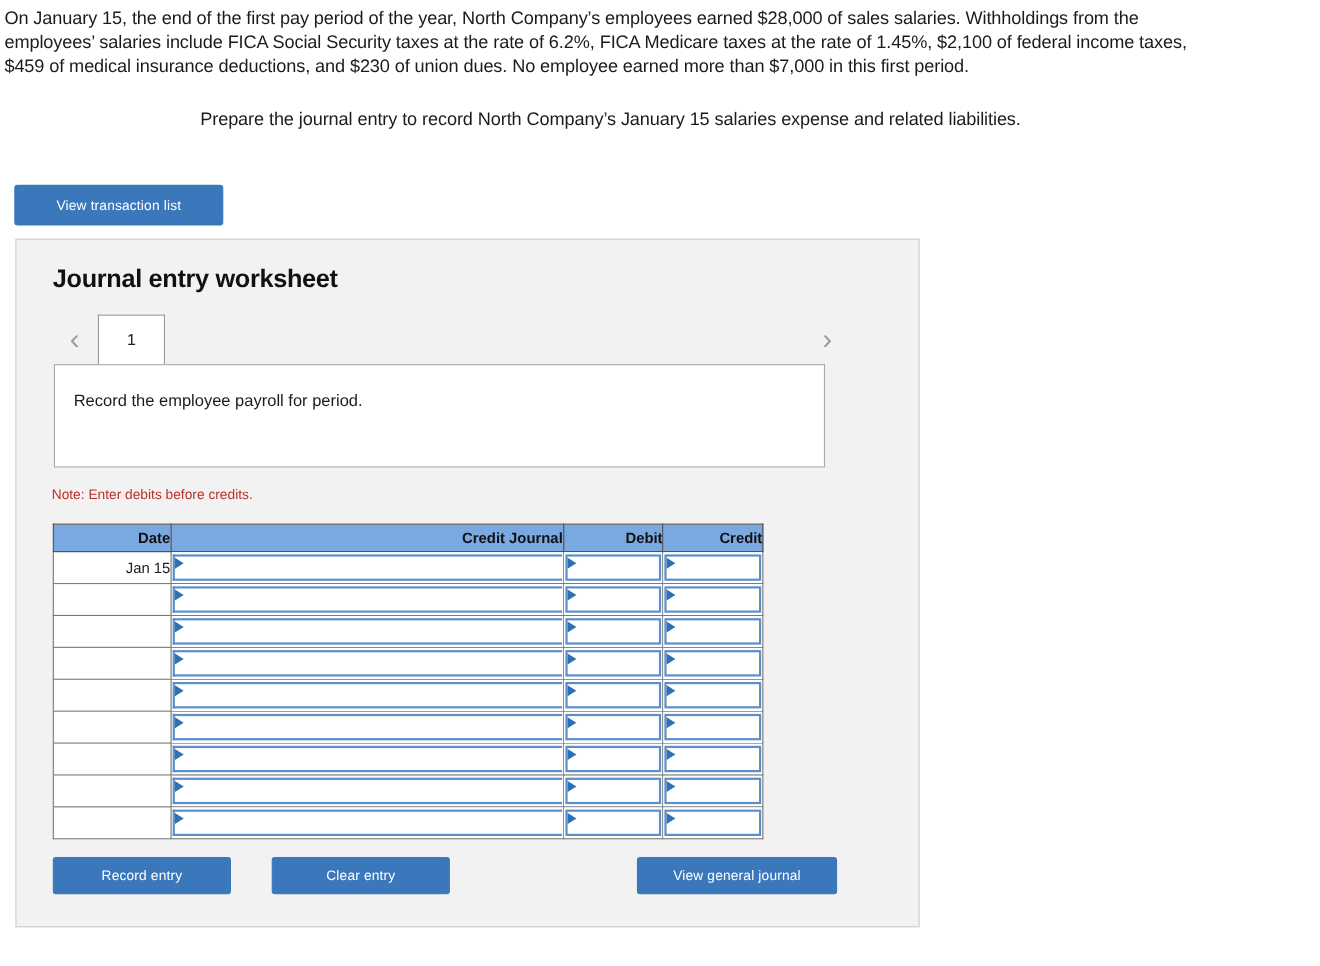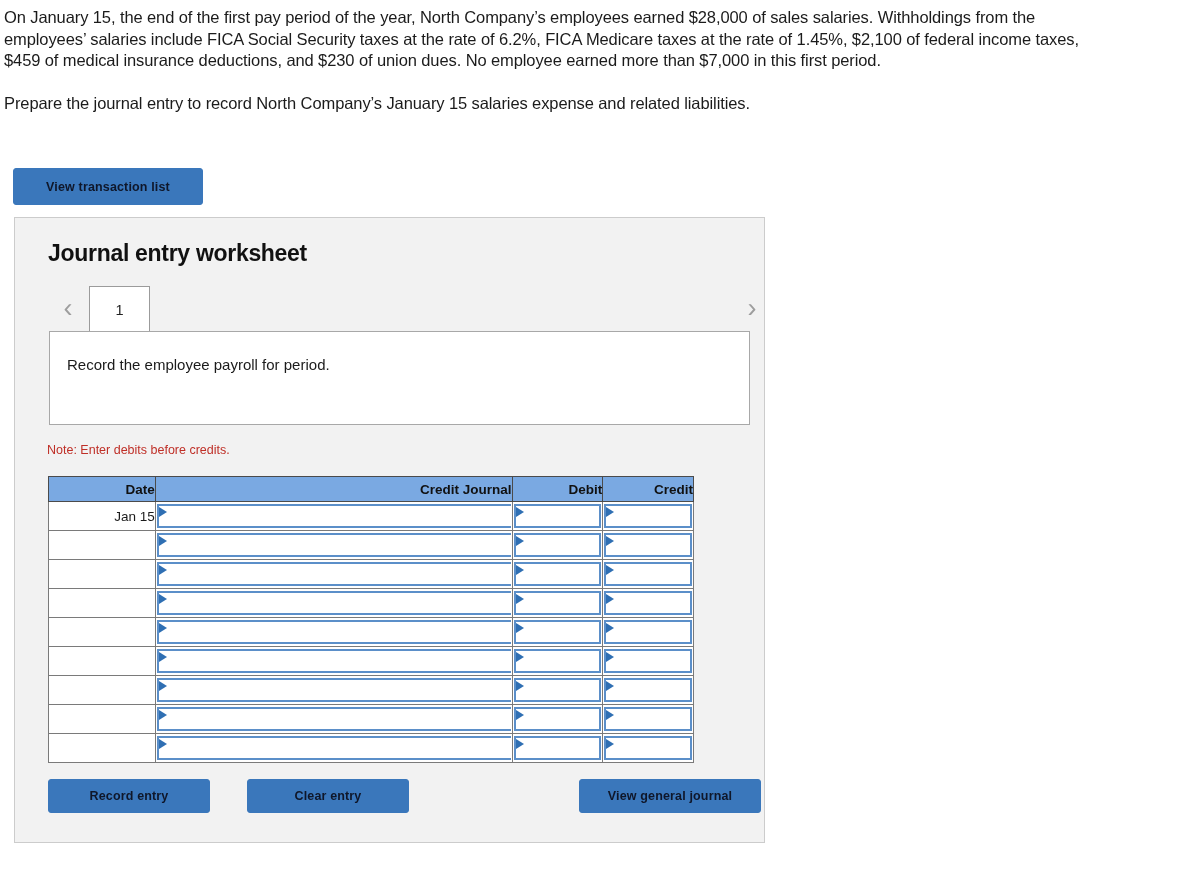--- a/index.html
+++ b/index.html
@@ -24,32 +24,33 @@
     width: 1102px;
   }
   .problem p {
     margin: 0;
     font-size: 16.5px;
     line-height: 21.5px;
     letter-spacing: -0.1px;
     color: #1b1b1b;
   }
   .problem p.second {
-    margin-top: 21px;
+    margin-top: 27px;
+    text-align: center;
   }
 
   
   .btn {
     display: inline-flex;
     align-items: center;
     justify-content: center;
     background: #3a77bb;
-    color: #0f172a;
+    color: #ffffff;
     font-size: 12.5px;
-    font-weight: bold;
+    font-weight: normal;
     letter-spacing: 0.15px;
     border: 1px solid #3a77bb;
     border-radius: 3px;
     box-sizing: border-box;
     cursor: pointer;
     font-family: "Liberation Sans", sans-serif;
     user-select: none;
   }
   #view-transaction-list {
     position: absolute;
@@ -57,21 +58,21 @@
     top: 168px;
     width: 190px;
     height: 37px;
   }
 
   
   .panel {
     position: absolute;
     left: 14px;
     top: 217px;
-    width: 751px;
+    width: 822px;
     height: 626px;
     box-sizing: border-box;
     background: #f2f2f2;
     border: 1px solid #cccccc;
   }
   .panel-title {
     position: absolute;
     left: 33px;
     top: 22px;
     font-size: 23px;

